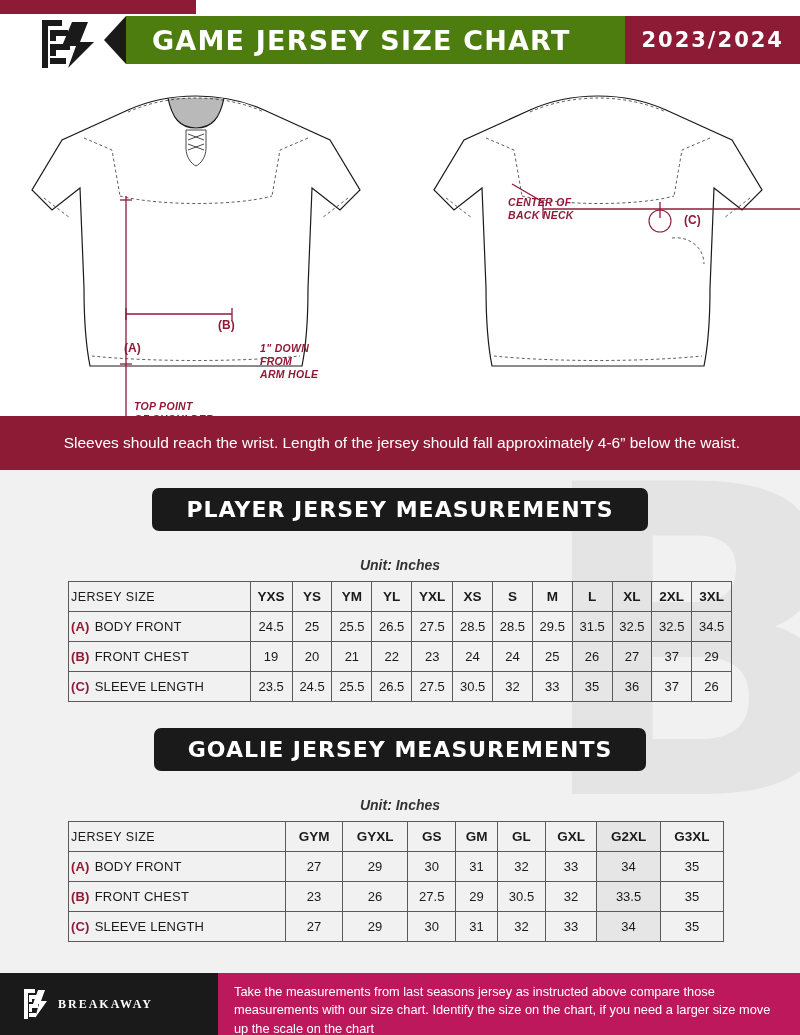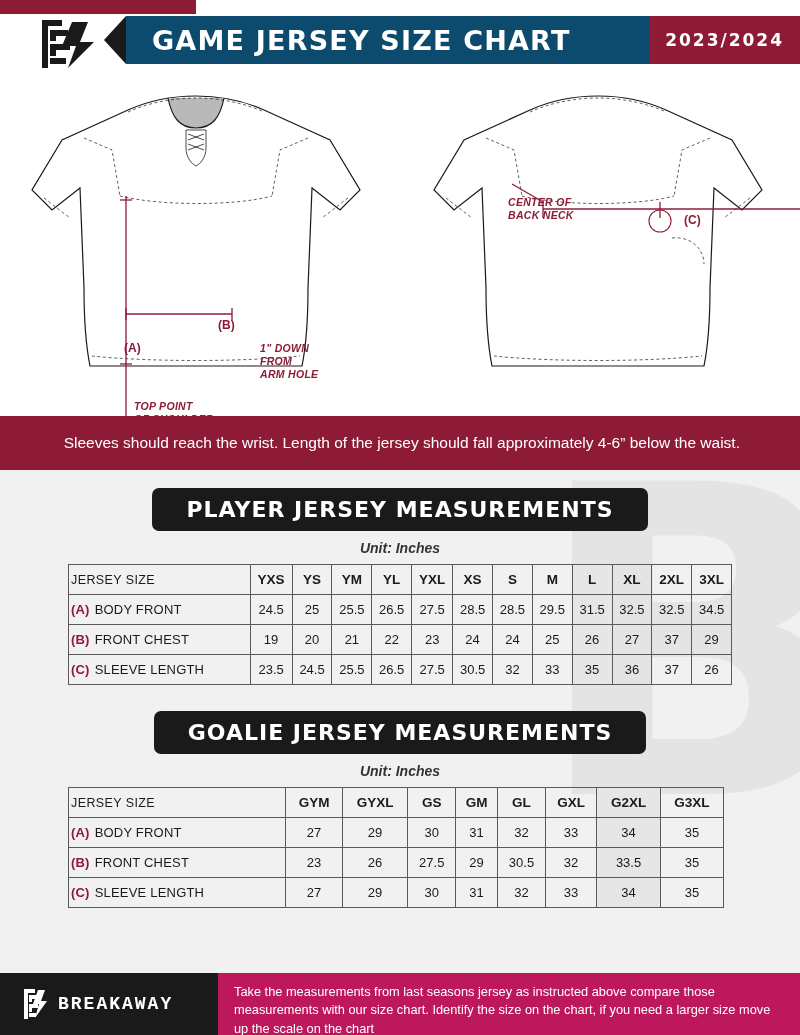--- a/index.html
+++ b/index.html
@@ -45,21 +45,21 @@
   .logo-box {
     position: absolute;
     left: 28px; top: 16px;
     width: 92px; height: 56px;
   }
   .logo-box svg { display: block; }
   .title-band {
     position: absolute;
     left: 126px; top: 16px;
     right: 0; height: 48px;
-    background: #0c4a6e;
+    background: #4d7c0f;
     display: flex;
     align-items: center;
   }
   .title-band .chev {
     position: absolute;
     left: -22px; top: 0;
     width: 0; height: 0;
     border-top: 24px solid transparent;
     border-bottom: 24px solid transparent;
     border-right: 22px solid #1a1a1a;
@@ -73,21 +73,21 @@
     font-family: "DejaVu Sans", sans-serif;
   }
   .season-box {
     position: absolute;
     right: 0; top: 0;
     height: 48px;
     background: #8d1b36;
     color: #ffffff;
     display: flex; align-items: center; justify-content: center;
     padding: 0 16px;
-    font-size: 17px; font-weight: 700;
+    font-size: 21px; font-weight: 700;
     letter-spacing: 2px;
     font-family: "DejaVu Sans", sans-serif;
     margin-left: 24px;
   }
 
   
   .illus {
     position: relative;
     height: 338px;
     background: #ffffff;
@@ -142,21 +142,21 @@
     padding: 9px 34px;
     border-radius: 7px;
     font-family: "DejaVu Sans", sans-serif;
   }
   .unit {
     text-align: center;
     font-size: 14px;
     font-style: italic;
     font-weight: 700;
     color: #333;
-    padding: 9px 0 8px;
+    padding: 26px 0 8px;
     position: relative;
     z-index: 2;
   }
 
   
   .tbl-wrap {
     position: relative;
     z-index: 2;
     padding: 0 68px;
   }
@@ -207,24 +207,24 @@
   .footer-left {
     width: 218px;
     background: #1a1a1a;
     display: flex;
     align-items: center;
     padding-left: 22px;
     gap: 10px;
   }
   .footer-brand {
     color: #ffffff;
-    font-size: 18px;
+    font-size: 12px;
     font-weight: 700;
     letter-spacing: 2px;
-    font-family: Liberation Mono, monospace;
+    font-family: Liberation Serif, serif;
   }
   .footer-right {
     flex: 1;
     background: #be185d;
     color: #ffffff;
     font-size: 12.8px;
     line-height: 1.42;
     padding: 21px 14px 8px 16px;
     display: flex;
     align-items: center;

